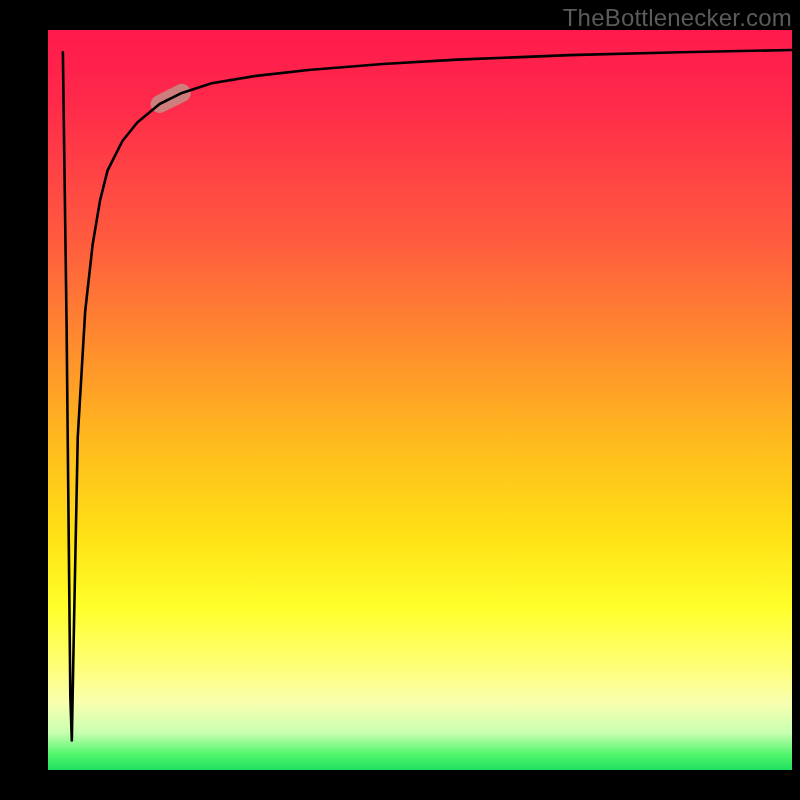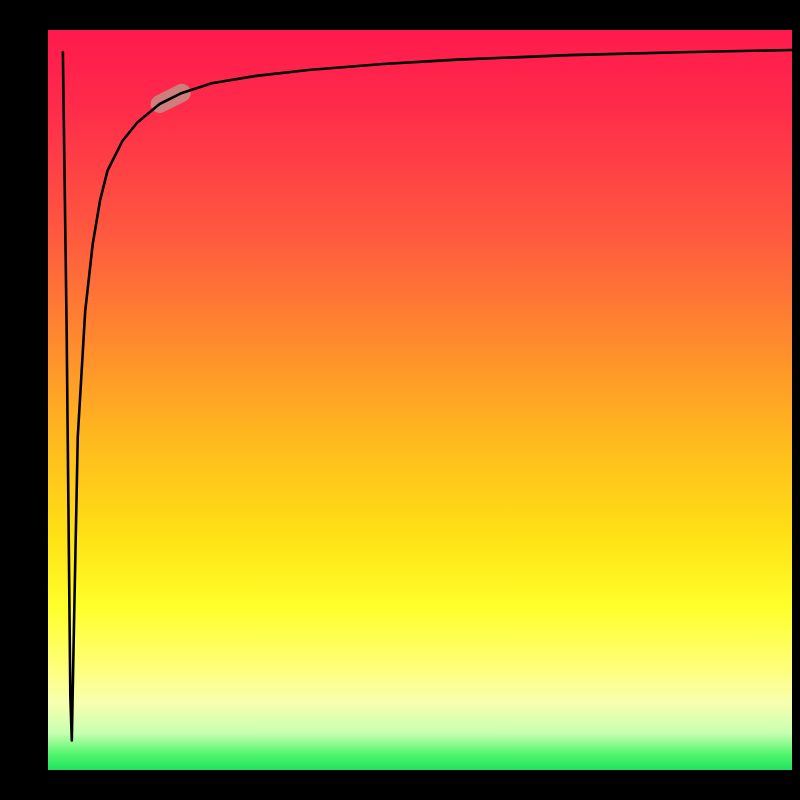--- a/index.html
+++ b/index.html
@@ -65,13 +65,14 @@
 
   <div class="plot-area"></div>
 
   <svg class="curve-layer" viewBox="0 0 744 740" preserveAspectRatio="none">
 
     <path d="M111.60 74.00 L133.92 62.90" id="hlpath" fill="none" stroke="#c58d86" stroke-width="18" stroke-linecap="round" opacity="0.85"></path>
 
     <path d="M14.88 22.20 L18.60 296.00 L22.32 666.00 L23.81 710.40 L26.04 592.00 L29.76 407.00 L37.20 281.20 L44.64 214.60 L52.08 170.20 L59.52 140.60 L74.40 111.00 L89.28 92.50 L111.60 74.00 L133.92 62.90 L163.68 53.28 L208.32 45.88 L260.40 39.96 L334.80 34.04 L409.20 29.60 L520.80 25.16 L632.40 22.20 L744.00 19.98" id="mainpath" fill="none" stroke="#000" stroke-width="2.6" stroke-linejoin="round" stroke-linecap="round"></path>
   </svg>
 
+  <div class="watermark">TheBottlenecker.com</div>
 </div>
 
 </body></html>

